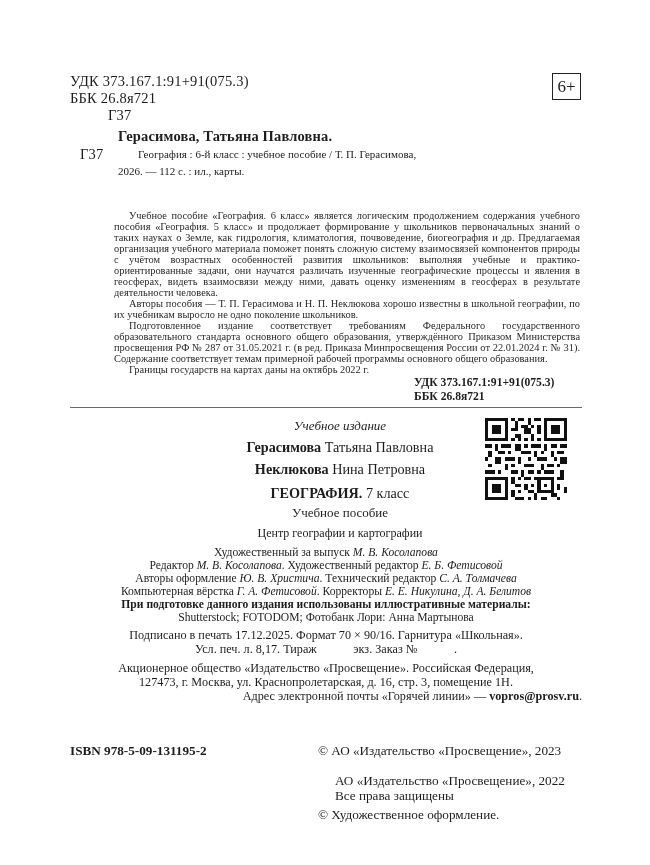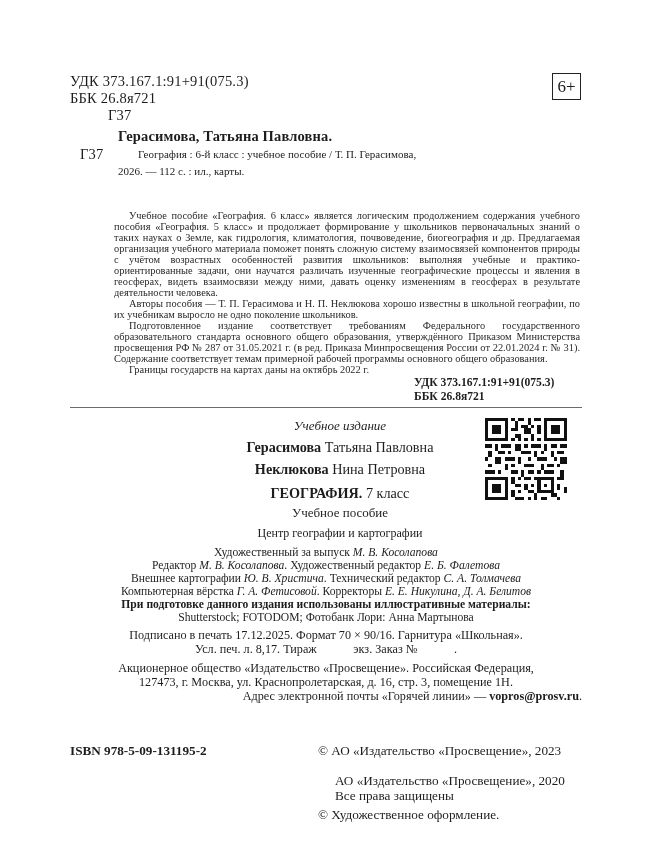--- a/index.html
+++ b/index.html
@@ -88,38 +88,38 @@
     <path d="M8 18h1v2h-1zM10 18h1v1h-1zM12 18h2v1h-2zM15 18h1v1h-1zM16 18h5v5h-5zM17 19v3h3v-3zM18 20h1v1h-1zM22 18h2v1h-2z"></path>
     <path d="M9 20h2v1h-2zM12 20h1v2h-1zM14 20h1v1h-1zM22 20h1v2h-1zM24 21h1v2h-1z"></path>
     <path d="M8 22h1v2h-1zM10 22h1v1h-1zM13 22h2v1h-2zM9 24h3v1h-3zM13 24h1v1h-1zM15 23h1v2h-1zM17 24h2v1h-2zM20 23h2v1h-2zM22 24h1v1h-1z"></path>
   </g>
 </svg>
 
 <div class="center imprint" style="left:70px; top:546px; width:512px;">
   <span>Художественный за выпуск </span><span class="i">М. В. Косолапова</span>
 </div>
 <div class="center imprint" style="left:70px; top:559px; width:512px;">
-  <span>Редактор </span><span class="i">М. В. Косолапова</span><span>. Художественный редактор </span><span class="i">Е. Б. Фалетова</span>
+  <span>Редактор </span><span class="i">М. В. Косолапова</span><span>. Художественный редактор </span><span class="i">Е. Б. Фетисовой</span>
 </div>
 <div class="center imprint" style="left:70px; top:572px; width:512px;">
-  <span>Внешнее картографии </span><span class="i">Ю. В. Христича</span><span>. Технический редактор </span><span class="i">С. А. Толмачева</span>
+  <span>Авторы оформление </span><span class="i">Ю. В. Христича</span><span>. Технический редактор </span><span class="i">С. А. Толмачева</span>
 </div>
 <div class="center imprint" style="left:70px; top:585px; width:512px;">
   <span>Компьютерная вёрстка </span><span class="i">Г. А. Фетисовой</span><span>. Корректоры </span><span class="i">Е. Е. Никулина, Д. А. Белитов</span>
 </div>
 
 <div class="center imprint b" style="left:70px; top:598px; width:512px;">При подготовке данного издания использованы иллюстративные материалы:</div>
 <div class="center imprint" style="left:70px; top:611px; width:512px;">Shutterstock; FOTODOM; Фотобанк Лори: Анна Мартынова</div>
 
 <div class="center pub" style="left:70px; top:628px; width:512px;">Подписано в печать 17.12.2025. Формат 70 × 90/16. Гарнитура «Школьная».</div>
 <div class="center pub" style="left:70px; top:642px; width:512px; white-space:pre;">Усл. печ. л. 8,17. Тираж            экз. Заказ №            .</div>
 
 <div class="center pub" style="left:70px; top:661px; width:512px;">Акционерное общество «Издательство «Просвещение». Российская Федерация,</div>
 <div class="center pub" style="left:70px; top:675px; width:512px;">127473, г. Москва, ул. Краснопролетарская, д. 16, стр. 3, помещение 1Н.</div>
 <div class="center pub" style="left:70px; top:689px; width:512px;text-align:right;">
   <span>Адрес электронной почты «Горячей линии» — </span><span class="b">vopros@prosv.ru</span><span>.</span>
 </div>
 
 <div class="abs bottom b" style="left:70px; top:743px;">ISBN 978-5-09-131195-2</div>
 <div class="abs bottom" style="left:318px; top:743px;">© АО «Издательство «Просвещение», 2023</div>
 <div class="abs bottom" style="left:318px; top:774px;margin-top:33px;">© Художественное оформление.</div>
-<div class="abs bottom" style="left:335px; top:773px;">АО «Издательство «Просвещение», 2020</div>
+<div class="abs bottom" style="left:335px; top:773px;">АО «Издательство «Просвещение», 2022</div>
 <div class="abs bottom" style="left:335px; top:788px;">Все права защищены</div>
 
 </body></html>

